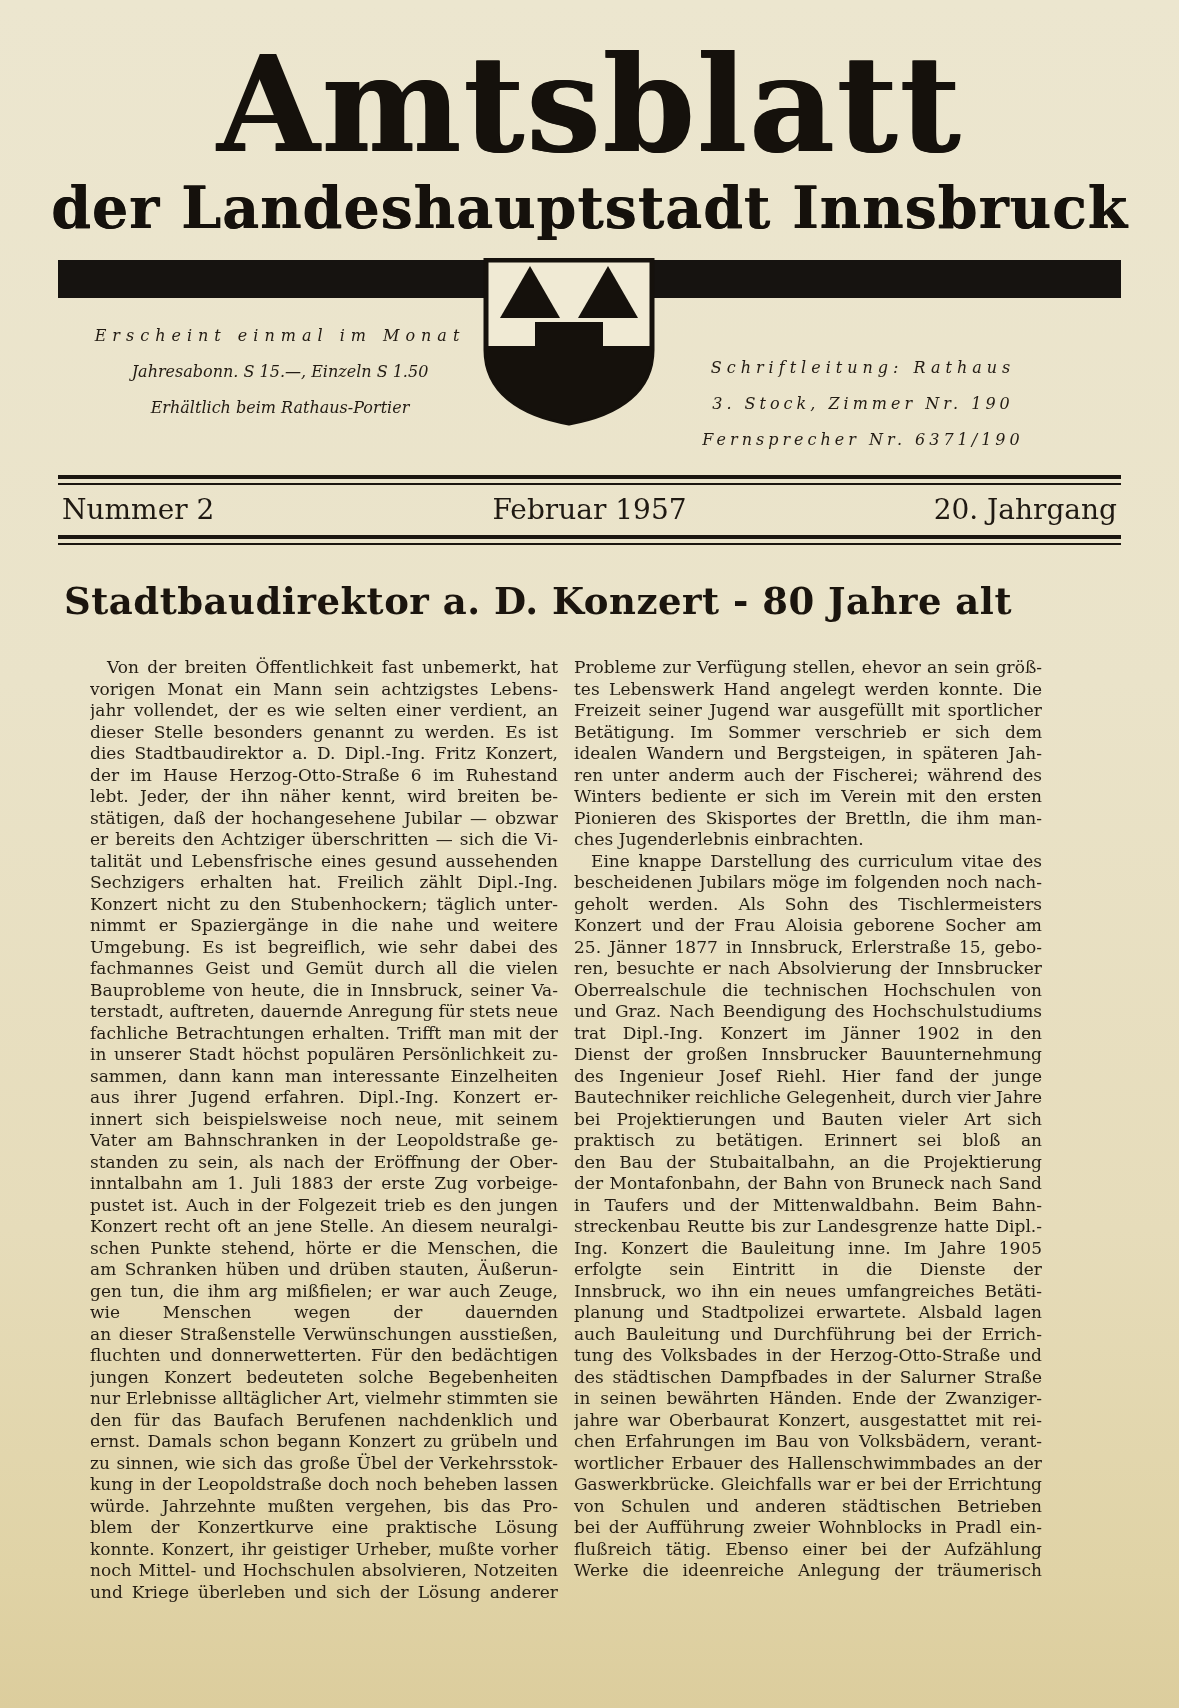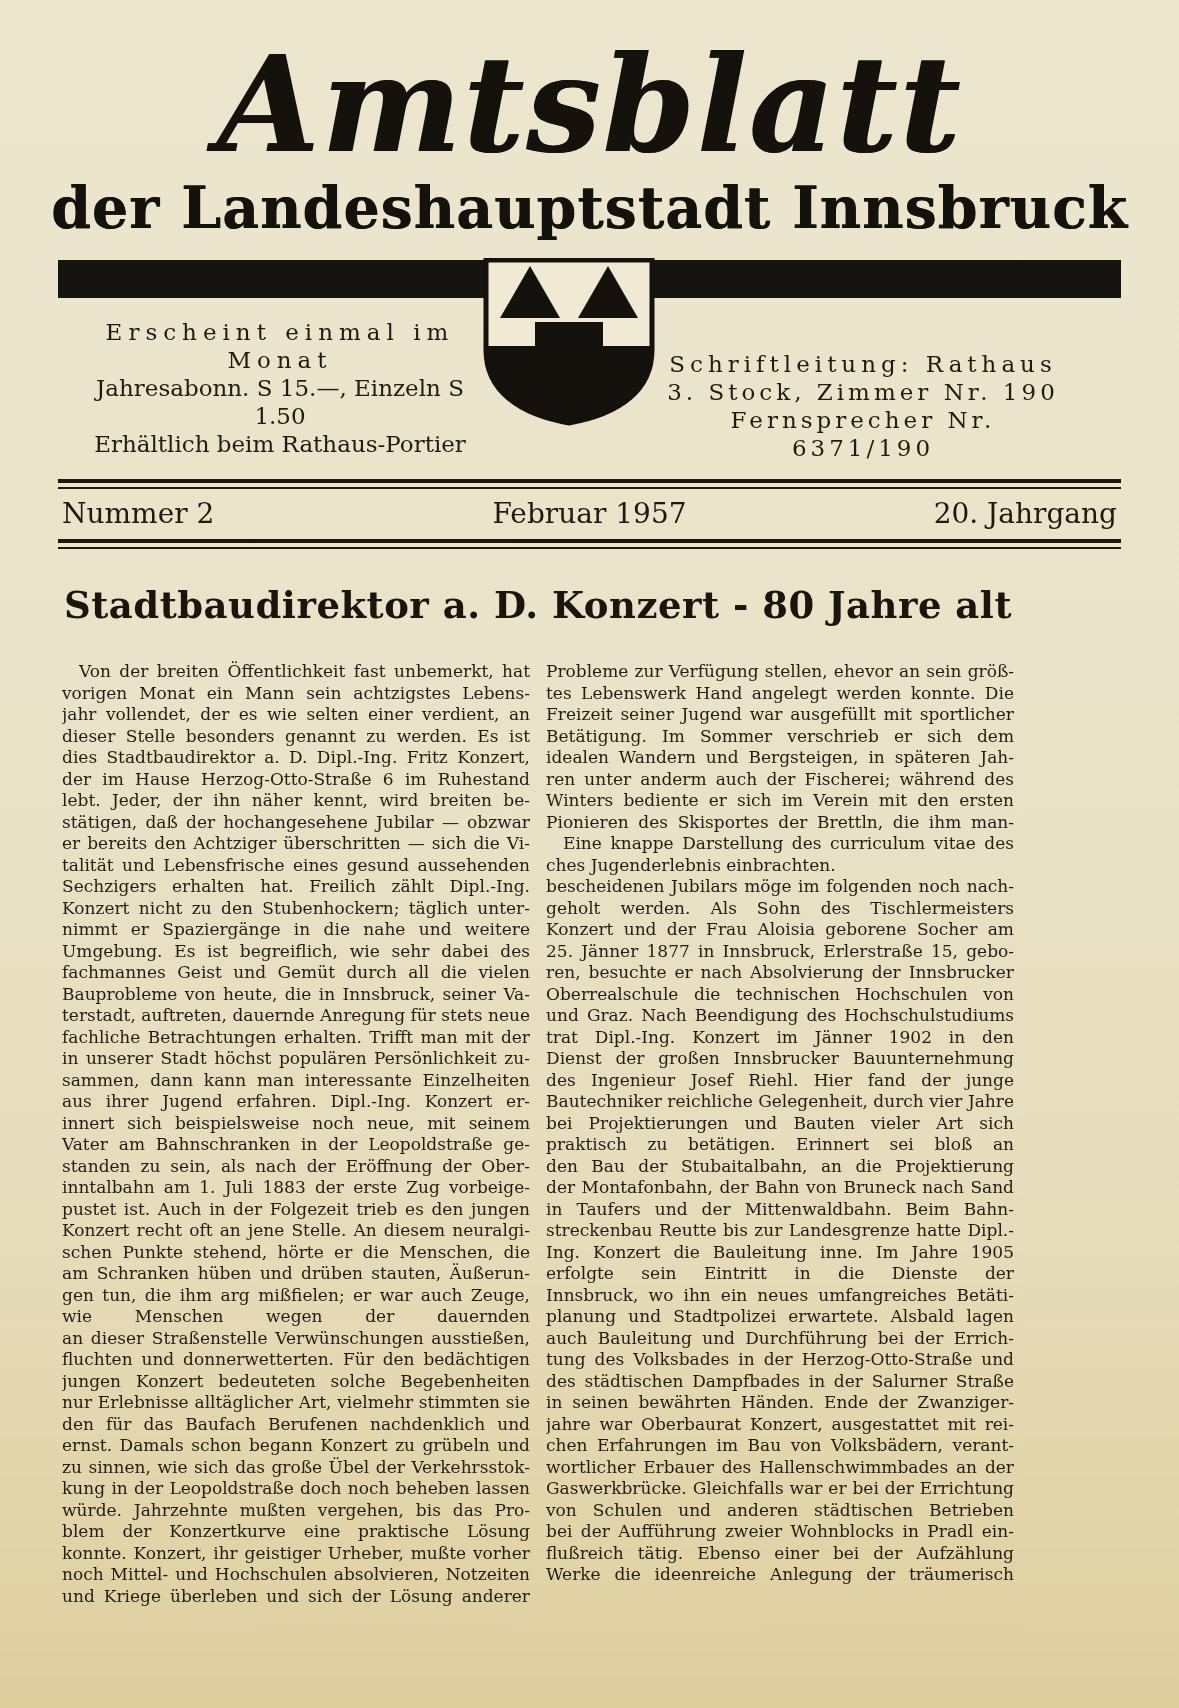--- a/index.html
+++ b/index.html
@@ -11,41 +11,40 @@
     background:linear-gradient(180deg,#ece6cf 0%,#eae3c9 40%,#e6dcba 72%,#e0d3a6 92%,#dccd9d 100%);
     color:#1d1712;
     font-family:"DejaVu Serif","Liberation Serif",serif;
   }
   
   .masthead{padding-top:40px;text-align:center;line-height:1;}
   .title1{
     font-size:132px;font-weight:bold;letter-spacing:2px;
     line-height:0.98;color:#15110c;
     text-shadow:1px 0 0 #15110c;
-    font-style:italic;
   }
   .title2{
     font-size:57px;font-weight:bold;letter-spacing:1px;
     margin-top:10px;color:#15110c;
     text-shadow:0.5px 0 0 #15110c;
   }
   .bar{
     margin:24px 58px 0 58px;height:38px;background:#161310;
   }
   
   .shield{
     position:absolute;left:479px;top:258px;width:180px;height:170px;z-index:2;
   }
   
   .info-row{
     position:relative;
     display:flex;justify-content:space-between;
     margin:20px 120px 0 74px;
   }
-  .info-block{font-size:23px;line-height:28px;color:#221b13;}
+  .info-block{font-size:16px;line-height:36px;color:#221b13;font-style:italic;}
   .info-left{width:412px;text-align:center;}
   .info-left .line:first-child{letter-spacing:6px;}
   .info-right{width:392px;text-align:center;margin-top:32px;}
   .info-right .line{letter-spacing:4px;}
   .info-right .line:first-child{letter-spacing:5px;}
   
   .rule2{margin:0 58px;height:4px;border-top:4px solid #1b1610;border-bottom:2px solid #1b1610;}
   .rule-top{margin-top:17px;}
   .issue-row{
     display:grid;grid-template-columns:1fr auto 1fr;align-items:center;
@@ -55,21 +54,21 @@
   .issue-date{text-align:left;}
   .issue-volume{text-align:right;}
   
   .headline{
     margin:34px 0 0 62px;width:952px;
     text-align:center;font-size:37px;font-weight:bold;color:#1b150e;
     letter-spacing:0.5px;
   }
   .columns{
     display:flex;gap:16px;
-    margin:34px 0 0 62px;width:952px;
+    margin:34px 0 0 90px;width:952px;
   }
   .col{width:469px;}
   .colline{
     font-size:17px;line-height:21.5px;height:21.5px;overflow:hidden;
     text-align:justify;text-align-last:justify;
     color:#241d14;
   }
   .colline.para-end{text-align-last:left;}
 </style>
 </head>
@@ -172,22 +171,22 @@
       </div>
     <div class="col">
         <div class="colline">Probleme zur Verfügung stellen, ehevor an sein größ-</div>
         <div class="colline">tes Lebenswerk Hand angelegt werden konnte. Die</div>
         <div class="colline">Freizeit seiner Jugend war ausgefüllt mit sportlicher</div>
         <div class="colline">Betätigung. Im Sommer verschrieb er sich dem</div>
         <div class="colline">idealen Wandern und Bergsteigen, in späteren Jah-</div>
         <div class="colline">ren unter anderm auch der Fischerei; während des</div>
         <div class="colline">Winters bediente er sich im Verein mit den ersten</div>
         <div class="colline">Pionieren des Skisportes der Brettln, die ihm man-</div>
+        <div class="colline para-end">ches Jugenderlebnis einbrachten.</div>
         <div class="colline"> Eine knappe Darstellung des curriculum vitae des</div>
-        <div class="colline para-end">ches Jugenderlebnis einbrachten.</div>
         <div class="colline">bescheidenen Jubilars möge im folgenden noch nach-</div>
         <div class="colline">geholt werden. Als Sohn des Tischlermeisters Michael</div>
         <div class="colline">Konzert und der Frau Aloisia geborene Socher am</div>
         <div class="colline">25. Jänner 1877 in Innsbruck, Erlerstraße 15, gebo-</div>
         <div class="colline">ren, besuchte er nach Absolvierung der Innsbrucker</div>
         <div class="colline">Oberrealschule die technischen Hochschulen von Wien</div>
         <div class="colline">und Graz. Nach Beendigung des Hochschulstudiums</div>
         <div class="colline">trat Dipl.-Ing. Konzert im Jänner 1902 in den</div>
         <div class="colline">Dienst der großen Innsbrucker Bauunternehmung</div>
         <div class="colline">des Ingenieur Josef Riehl. Hier fand der junge</div>

